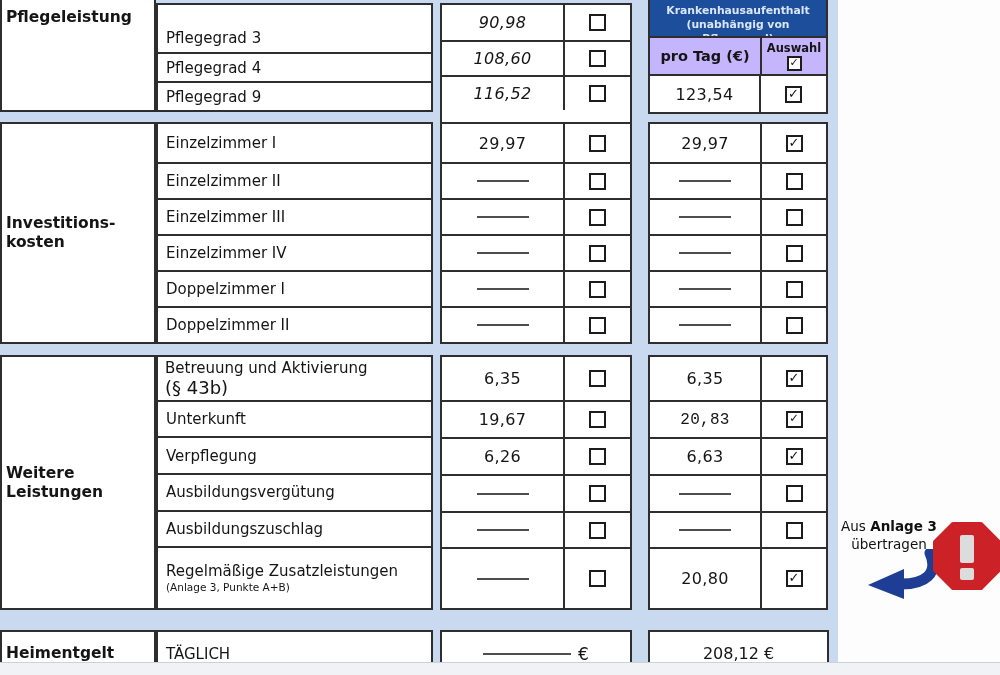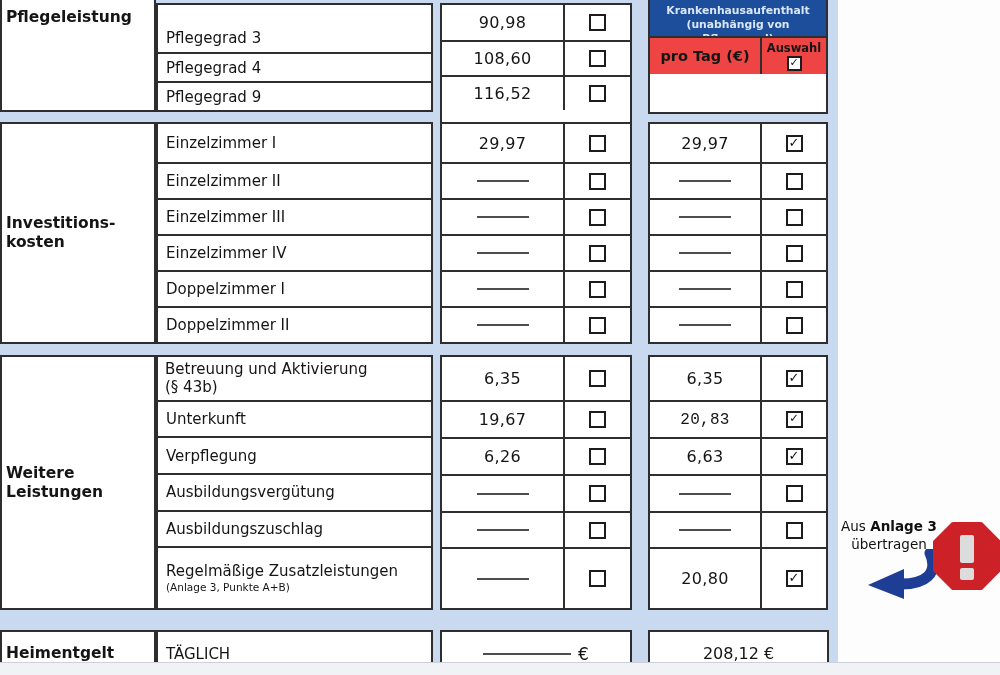--- a/index.html
+++ b/index.html
@@ -7,35 +7,35 @@
          font-family:"DejaVu Sans",sans-serif;color:#151515;}
   #bluepanel{position:absolute;left:0;top:0;width:838px;height:663px;background:#c9d9ef;}
   .tbox,.gbox,.rhead{position:absolute;background:#fff;border:2px solid #2e2e2e;box-sizing:border-box;
          display:flex;flex-direction:column;}
   .gbox .glabel{font-weight:bold;font-size:15.5px;line-height:1.22;white-space:pre-line;padding:0 2px 0 4px;}
   .gbox.vtop{justify-content:flex-start;padding-top:12px;}
   .gbox.vcenter{justify-content:center;}
   .irow{display:flex;flex-direction:column;justify-content:center;padding-left:8px;
         box-sizing:border-box;font-size:15px;line-height:1.2;}
   .irow + .irow, .vrow + .vrow{border-top:2px solid #2e2e2e;}
-  .sub{font-size:15px;}
+  .sub{font-size:18px;}
   .sub.small{font-size:10.5px;margin-top:1px;}
   .vrow{display:flex;box-sizing:border-box;align-items:stretch;}
   .vcell{flex:1;display:flex;align-items:center;justify-content:center;font-size:16px;letter-spacing:.3px;}
   .cbcell{width:67px;border-left:2px solid #2e2e2e;display:flex;align-items:center;justify-content:center;box-sizing:border-box;}
   .right .cbcell{width:66px;}
   .checkbox{width:13px;height:13px;border:2px solid #1c1c1c;background:#fff;display:flex;
             align-items:center;justify-content:center;font-size:13px;font-weight:bold;line-height:1;color:#111;}
   .checkbox.checked::after{content:"✓";margin-top:-2px;}
   .dash{width:52px;height:2px;background:#4e4e4e;}
   
   .rhead{left:648px;top:-2px;width:180px;height:116px;}
   .rh-blue{height:36px;background:#1d4e9b;color:#d9e6f8;font-size:10.8px;font-weight:bold;
            text-align:center;display:flex;flex-direction:column;justify-content:center;line-height:1.3;}
-  .rh-sub{height:38px;display:flex;background:#ef4444;border-top:2px solid #2e2e2e;box-sizing:border-box;}
+  .rh-sub{height:38px;display:flex;background:#c4b5fd;border-top:2px solid #2e2e2e;box-sizing:border-box;}
   .rh-val{flex:1;display:flex;align-items:center;justify-content:center;font-size:14.5px;font-weight:600;}
   .rh-sel{width:66px;border-left:2px solid #2e2e2e;display:flex;flex-direction:column;align-items:center;
           justify-content:center;font-size:11.5px;font-weight:bold;box-sizing:border-box;gap:1px;}
   .rh-sel .checkbox{width:11px;height:11px;font-size:11px;}
   .rh-row{height:38px;display:flex;border-top:2px solid #2e2e2e;background:#fff;box-sizing:border-box;}
   
   .f-item{justify-content:center;padding-left:8px;font-size:15px;display:flex;}
   .f-mid{flex-direction:row;align-items:center;justify-content:center;gap:7px;font-size:17px;}
   .f-right{align-items:center;justify-content:center;font-size:16px;display:flex;flex-direction:row;}
   .f-mid .dash{width:88px;}
@@ -58,20 +58,26 @@
       <span>nach Krankenhausaufenthalt</span>
       <span>(unabhängig von Pflegegrad)</span>
     </div>
     <div class="rh-sub">
       <div class="rh-val">pro Tag (€)</div>
       <div class="rh-sel">
         <span>Auswahl</span>
         <span class="checkbox checked"></span>
       </div>
     </div>
+    <div class="rh-row">
+      <div class="vcell" id="pg5-right">123,54</div>
+      <div class="cbcell">
+          <span class="checkbox checked"></span>
+        </div>
+    </div>
   </div>
 
   <div class="gbox vtop" style="left:0;top:630px;width:156px;height:47px;">
     <span class="glabel" style="padding-top:0;">Heimentgelt</span>
   </div>
   <div class="tbox f-item" style="left:156px;top:630px;width:277px;height:47px;">
     <span>TÄGLICH</span>
   </div>
   <div class="tbox f-mid" style="left:440px;top:630px;width:192px;height:47px;">
     <span class="dash"></span>
@@ -107,21 +113,21 @@
       <div class="irow" style="height: 35px; margin-top: 19px;">
         <span>Pflegegrad 3</span>
       </div>
       <div class="irow" style="height: 35px;">
         <span>Pflegegrad 4</span>
       </div>
       <div class="irow" style="height: 35px;">
         <span>Pflegegrad 9</span>
       </div>
     </div>
-    <div class="tbox" style="left: 440px; top: 3px; width: 192px; height: 131px;">
+    <div class="tbox" style="left: 440px; top: 3px; width: 192px; height: 131px; font-style: italic;">
       <div class="vrow" style="height: 35px;">
         <div class="vcell">
           <span>90,98</span>
         </div>
         <div class="cbcell">
           <span class="checkbox"></span>
         </div>
       </div>
       <div class="vrow" style="height: 35px;">
         <div class="vcell">

